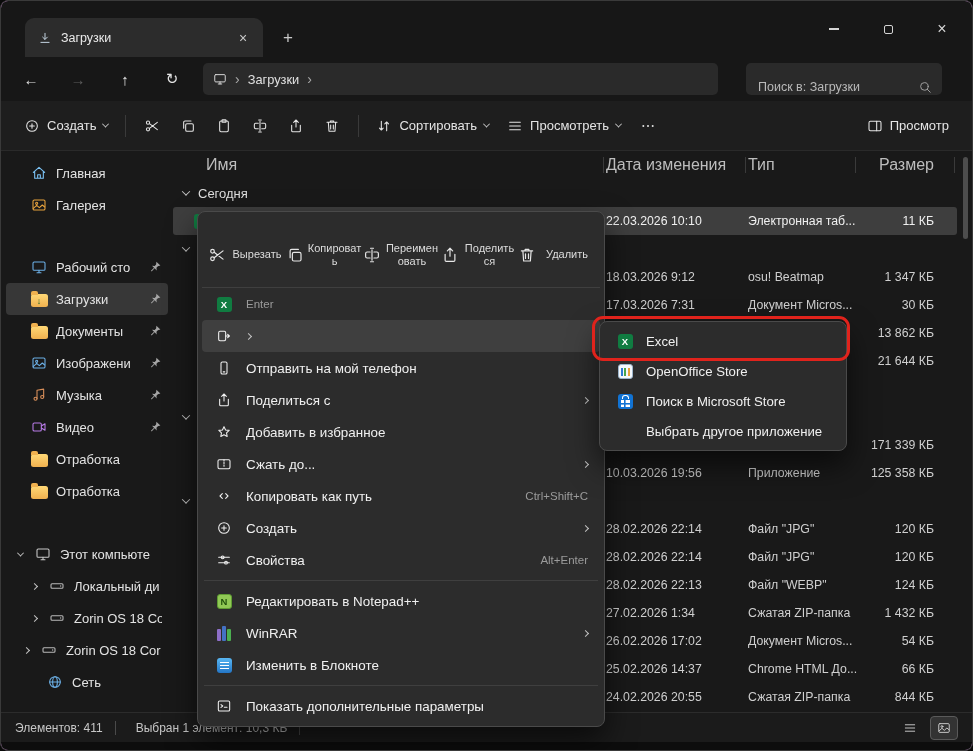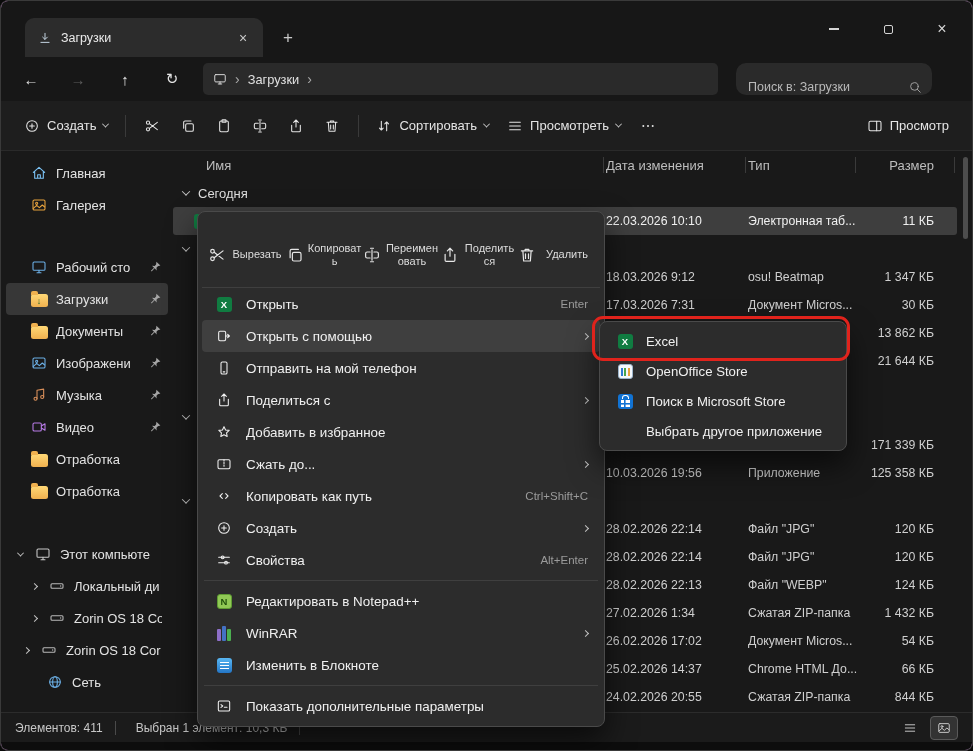--- a/index.html
+++ b/index.html
@@ -26,21 +26,21 @@
   .navbar { position:absolute; top:56px; left:0; right:0; height:44px; background:#171717; display:flex; align-items:center; }
   .nav-btn { width:34px; height:32px; display:flex; align-items:center; justify-content:center; font-size:15px; color:#e3e3e3; border-radius:4px; margin-left:13px; }
   .nav-btn.disabled { color:#5e5e5e; }
   .nav-back::after { content:"←"; }
   .nav-fwd::after { content:"→"; }
   .nav-up::after { content:"↑"; }
   .nav-refresh::after { content:"↻"; }
   .breadcrumb { margin-left:14px; width:515px; height:32px; background:#2a2a2a; border-radius:5px; display:flex; align-items:center; padding:0 10px; gap:8px; font-size:12.8px; color:#e0e0e0; }
   .bsep { color:#a9a9a9; font-size:14px; }
   .bsep::after { content:"›"; }
-  .searchbox { margin-left:18px; width:196px; height:32px; background:#2a2a2a; border-radius:10px; display:flex; align-items:center; justify-content:space-between; padding:16px 10px 0 12px; font-size:12.5px; color:#b9b9b9; }
+  .searchbox { margin-left:28px; width:196px; height:32px; background:#2a2a2a; border-radius:5px; display:flex; align-items:center; justify-content:space-between; padding:16px 10px 0 12px; font-size:12.5px; color:#b9b9b9; }
 
   
   .toolbar { position:absolute; top:100px; left:0; right:0; height:50px; background:#1e1e1e; border-bottom:1px solid #2a2a2a; display:flex; align-items:center; padding:0 14px; }
   .tb-btn { display:flex; align-items:center; gap:7px; height:36px; padding:0 9px; border-radius:5px; color:#e4e4e4; font-size:13px; white-space:nowrap; }
   .tb-ico { width:36px; justify-content:center; }
   .tb-sep { width:1px; height:22px; background:#3a3a3a; margin:0 8px; }
   .tb-spacer { flex:1; }
 
   
   .main { position:absolute; top:150px; left:0; right:0; bottom:38px; background:#191919; }
@@ -53,21 +53,21 @@
   .sb-item.selected { background:#373737; }
   .sb-label { flex:1; white-space:nowrap; overflow:hidden; }
   .sb-ico { width:18px; display:flex; justify-content:center; flex-shrink:0; }
   .sb-exp { width:12px; display:flex; justify-content:center; flex-shrink:0; }
   .pin { width:14px; display:flex; justify-content:center; color:#a5a5a5; flex-shrink:0; }
   .sb-gap1 { height:30px; } .sb-gap2 { height:31px; }
 
   
   .filearea { position:absolute; left:172px; right:0; top:0; bottom:0; overflow:hidden; }
   .hrow, .frow { display:grid; grid-template-columns:433px 142px 110px 1fr; align-items:center; height:28px; margin-right:15px; }
-  .hcell { position:relative; font-size:13px; color:#bdbdbd; height:28px; display:flex; align-items:center; }
+  .hcell { position:relative; font-size:16px; color:#bdbdbd; height:28px; display:flex; align-items:center; }
   .hcell::after { content:""; position:absolute; right:2px; top:6px; bottom:6px; width:1px; background:#3a3a3a; }
   .hc-name { padding-left:33px; }
   .hc-size { justify-content:flex-end; padding-right:23px; }
   .frow { font-size:12.3px; color:#cfcfcf; }
   .frow.selected { background:#3e3e3e; border-radius:3px; color:#f0f0f0; }
   .c-name { display:flex; align-items:center; padding-left:21px; }
   .c-size { text-align:right; padding-right:23px; }
   .grow { height:28px; display:flex; align-items:center; gap:9px; padding-left:10px; font-size:13px; color:#dedede;text-align:center; }
   .vtrack { position:absolute; right:3px; top:4px; width:7px; bottom:4px; }
   .vthumb { position:absolute; top:2px; left:1px; width:5px; height:82px; background:#4d4d4d; border-radius:3px; }
@@ -705,30 +705,28 @@
             <use href="#sym-trash"></use>
           </svg>
         <span class="qa-label">Удалить</span>
       </div>
     </div>
 
     <div class="mi">
       <span class="ic">
           <span class="app sm excel"></span>
         </span>
-      <span class="lbl">Открыть</span>
       <span class="sc">Enter</span>
     </div>
     <div class="mi hl">
       <span class="ic">
           <svg class="i">
             <use href="#sym-openwith"></use>
           </svg>
         </span>
-      <span class="lbl">Открыть с помощью</span>
       <span class="cv cv-r small"></span>
     </div>
     <div class="mi">
       <span class="ic">
           <svg class="i">
             <use href="#sym-phone"></use>
           </svg>
         </span>
       <span class="lbl">Отправить на мой телефон</span>
     </div>

